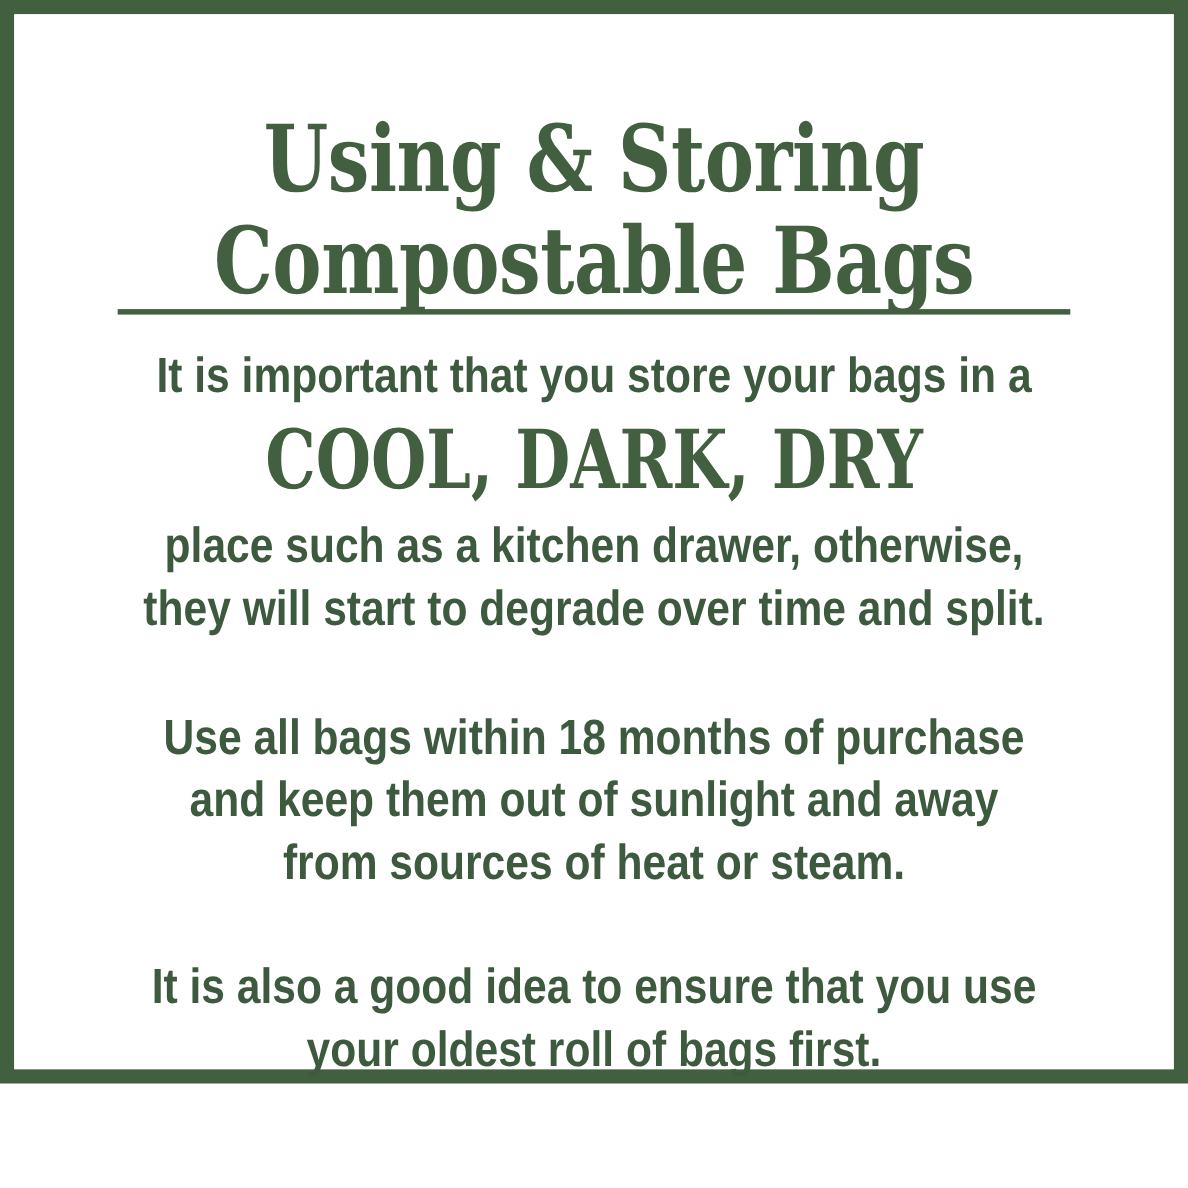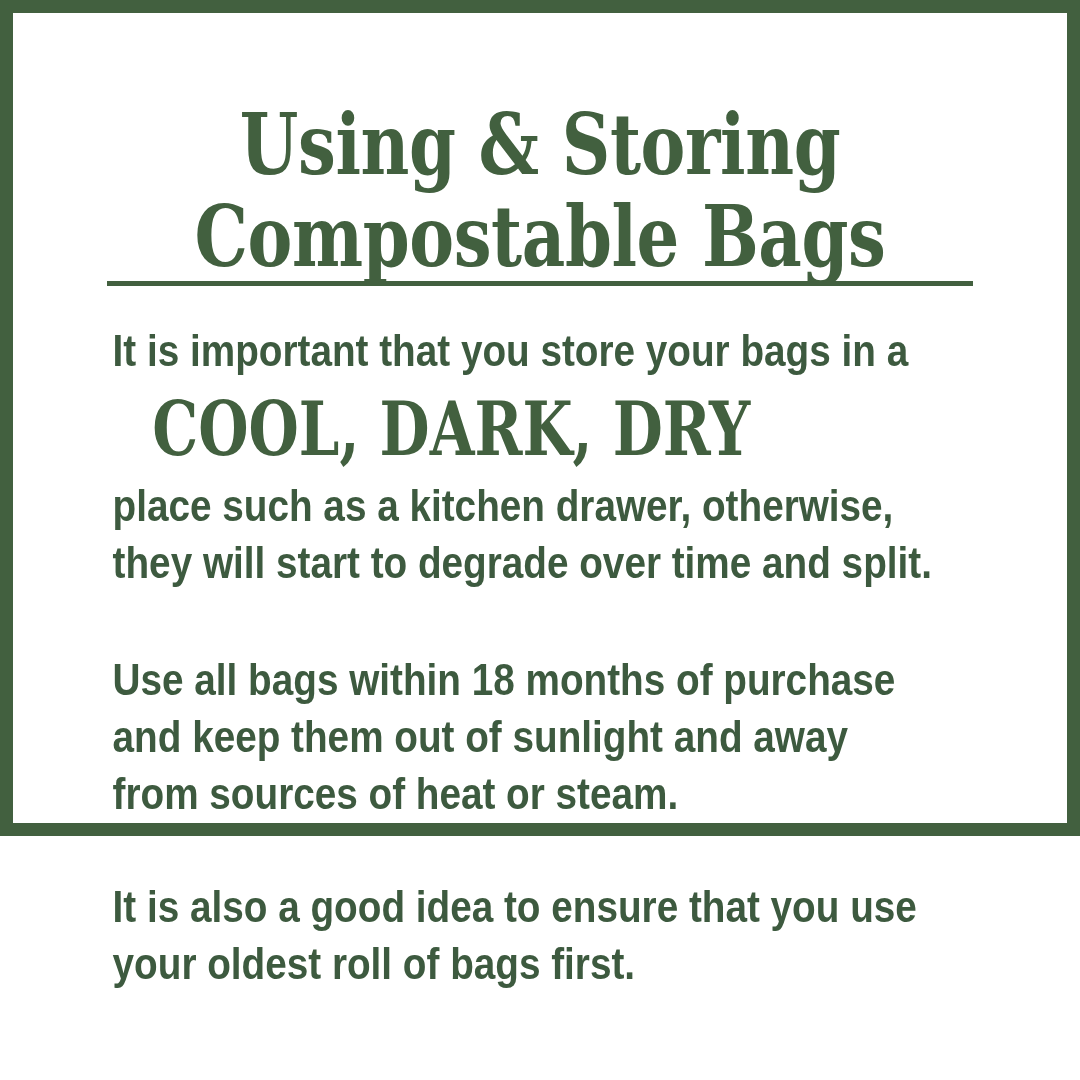--- a/index.html
+++ b/index.html
@@ -11,21 +11,21 @@
     width: 1080px;
     height: 1080px;
     overflow: hidden;
     font-family: "Liberation Sans", sans-serif;
   }
 
   #poster {
     position: relative;
     box-sizing: border-box;
     width: 1080px;
-    height: 836px;
+    height: 985px;
     background: #ffffff;
     border: 13px solid #42603f;
     display: block;
   }
 
   
   .stage {
     position: absolute;
     left: 0;
     top: 0;
@@ -61,22 +61,22 @@
     width: 866px;
     height: 5px;
     background: #42603f;
   }
 
   
   .body-block {
     position: absolute;
     left: 30px;
     right: 30px;
-    top: 308px;
-    text-align: left;
+    top: 298px;
+    text-align: center;
   }
 
   .p-sans {
     font-family: "Liberation Sans", sans-serif;
     font-weight: bold;
     font-size: 45px;
     line-height: 57px;
     color: #3d5a3f;
     transform: scaleX(0.86);
     transform-origin: center top;

